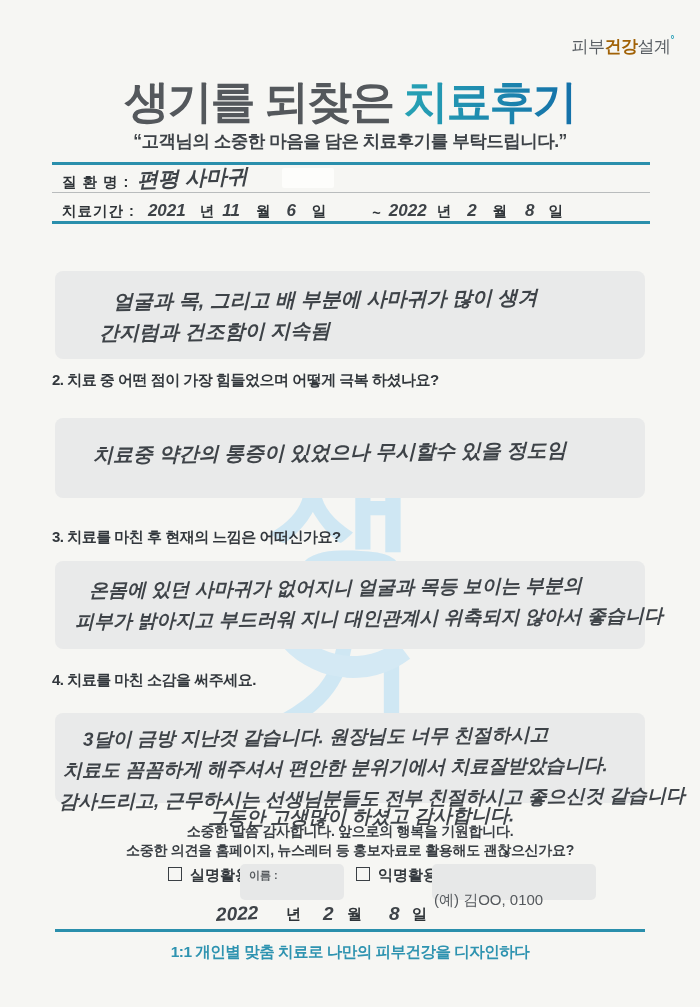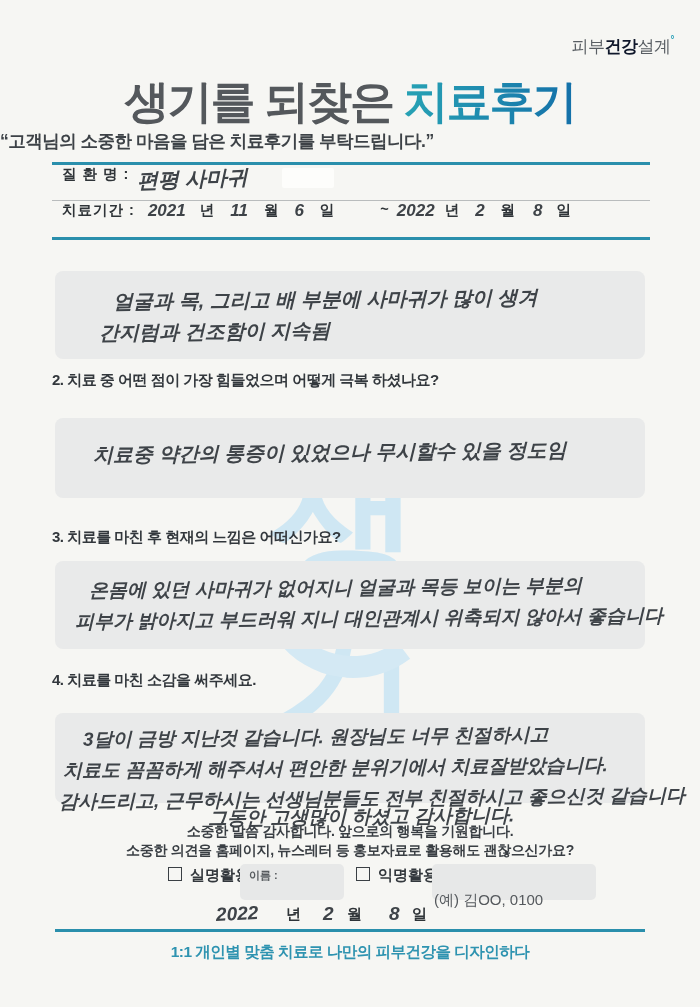--- a/index.html
+++ b/index.html
@@ -19,34 +19,34 @@
   }
   .watermark-arc {
     position:absolute; left:258px; top:488px; width:190px; height:190px;
     border:22px solid #d4e9f4; border-radius:50%; z-index:0;
     border-top-color:transparent; border-left-color:transparent; border-right-color:transparent;
     transform:rotate(8deg);
   }
   .layer { position:absolute; inset:0; z-index:1; }
   
   .logo { position:absolute; top:34px; right:26px; font-size:17px; letter-spacing:-0.5px; color:#595e63; }
-  .logo b { color:#0f172a; font-weight:800; }
+  .logo b { color:#a16207; font-weight:800; }
   .logo .deg { color:#2aa0b8; font-size:10px; vertical-align:9px; font-weight:700; }
   .title { position:absolute; top:72px; left:0; width:100%; text-align:center;
            font-size:45px; font-weight:800; letter-spacing:-2px; color:#54585c; }
   .title .accent {
     background:linear-gradient(90deg,#27a2b4,#1470a9);
     -webkit-background-clip:text; background-clip:text; color:transparent;
   }
-  .subtitle { position:absolute; top:129px; left:0; width:100%; 
+  .subtitle { position:absolute; top:129px; left:0; width:100%; text-align:center;
               font-size:17.5px; font-weight:700; color:#3d4247; letter-spacing:-0.5px; }
   
   .info { position:absolute; left:52px; right:50px; top:162px;
           border-top:3px solid #2a8fac; border-bottom:3px solid #2a8fac; }
-  .info-row { position:relative; display:flex; align-items:flex-start; height:36px; }
+  .info-row { position:relative; display:flex; align-items:flex-end; height:28px; }
   .info-row.first { border-bottom:1px solid #b9bcbd; }
   .plabel { font-size:14.5px; font-weight:700; color:#2f3438; letter-spacing:1px; white-space:pre; }
   .hand { font-style:italic; color:#3e4348; }
   .disease-val { font-size:21px; font-weight:600; margin-left:8px; transform:rotate(-2deg); }
   .branch-group { position:absolute; right:8px; display:flex; align-items:center; gap:6px; }
   .branch-label { font-size:13.5px; font-weight:700; color:#2f3438; }
   .branch-val, .doctor-val { font-size:14px; font-weight:600; }
   .branch-suffix { font-size:13.5px; font-weight:700; }
   .period-row { gap:0; }
   .num { font-size:17px; font-weight:600; }
@@ -88,21 +88,21 @@
     <div class="info">
       <div class="info-row first">
         <span class="plabel" style="padding-left:10px">질 환 명 :</span>
         <span class="hand disease-val">편평 사마귀</span>
         <span class="redact"></span>
       </div>
       <div class="info-row period-row">
         <span class="plabel" style="padding-left:10px">치료기간 : </span>
         <span class="hand num" style="margin-left:8px">2021</span>
         <span class="unit" style="margin-left:14px">년</span>
-        <span class="hand num" style="margin-left:16px">11</span>
+        <span class="hand num" style="margin-left:8px">11</span>
         <span class="unit" style="margin-left:16px">월</span>
         <span class="hand num" style="margin-left:16px">6</span>
         <span class="unit" style="margin-left:16px">일</span>
         <span class="unit" style="margin-left:46px">~</span>
         <span class="hand num" style="margin-left:8px">2022</span>
         <span class="unit" style="margin-left:10px">년</span>
         <span class="hand num" style="margin-left:16px">2</span>
         <span class="unit" style="margin-left:16px">월</span>
         <span class="hand num" style="margin-left:18px">8</span>
         <span class="unit" style="margin-left:14px">일</span>

